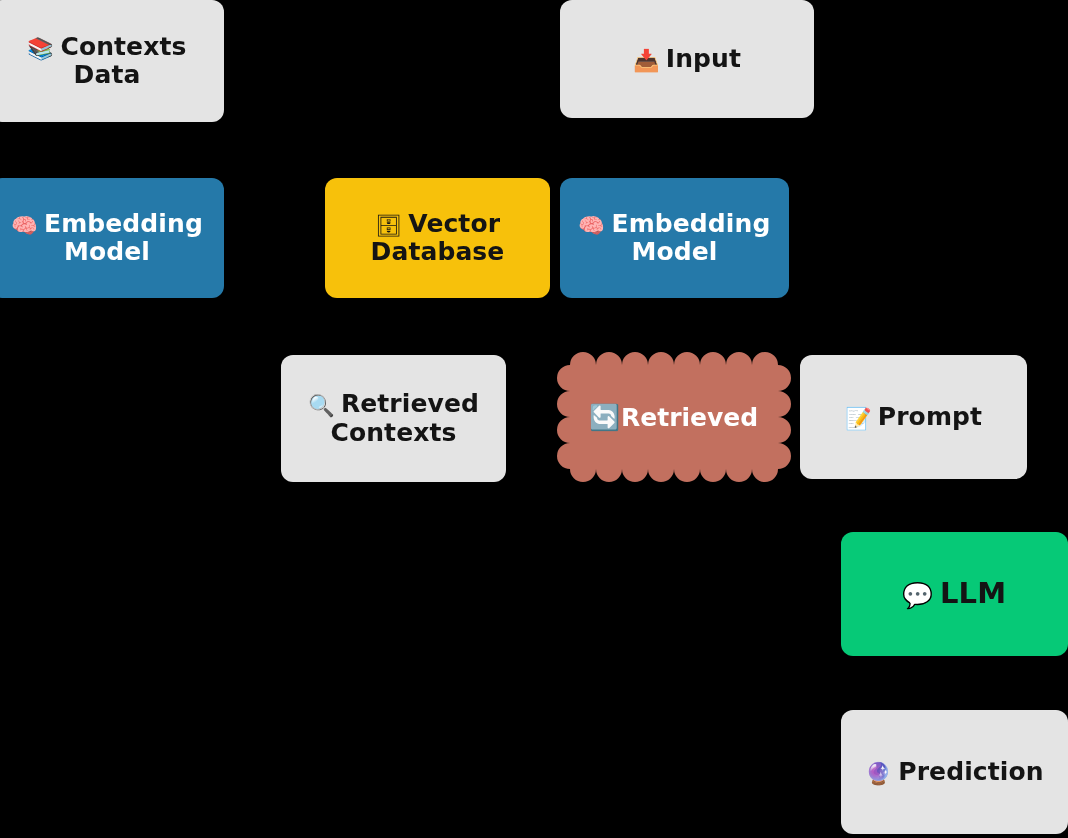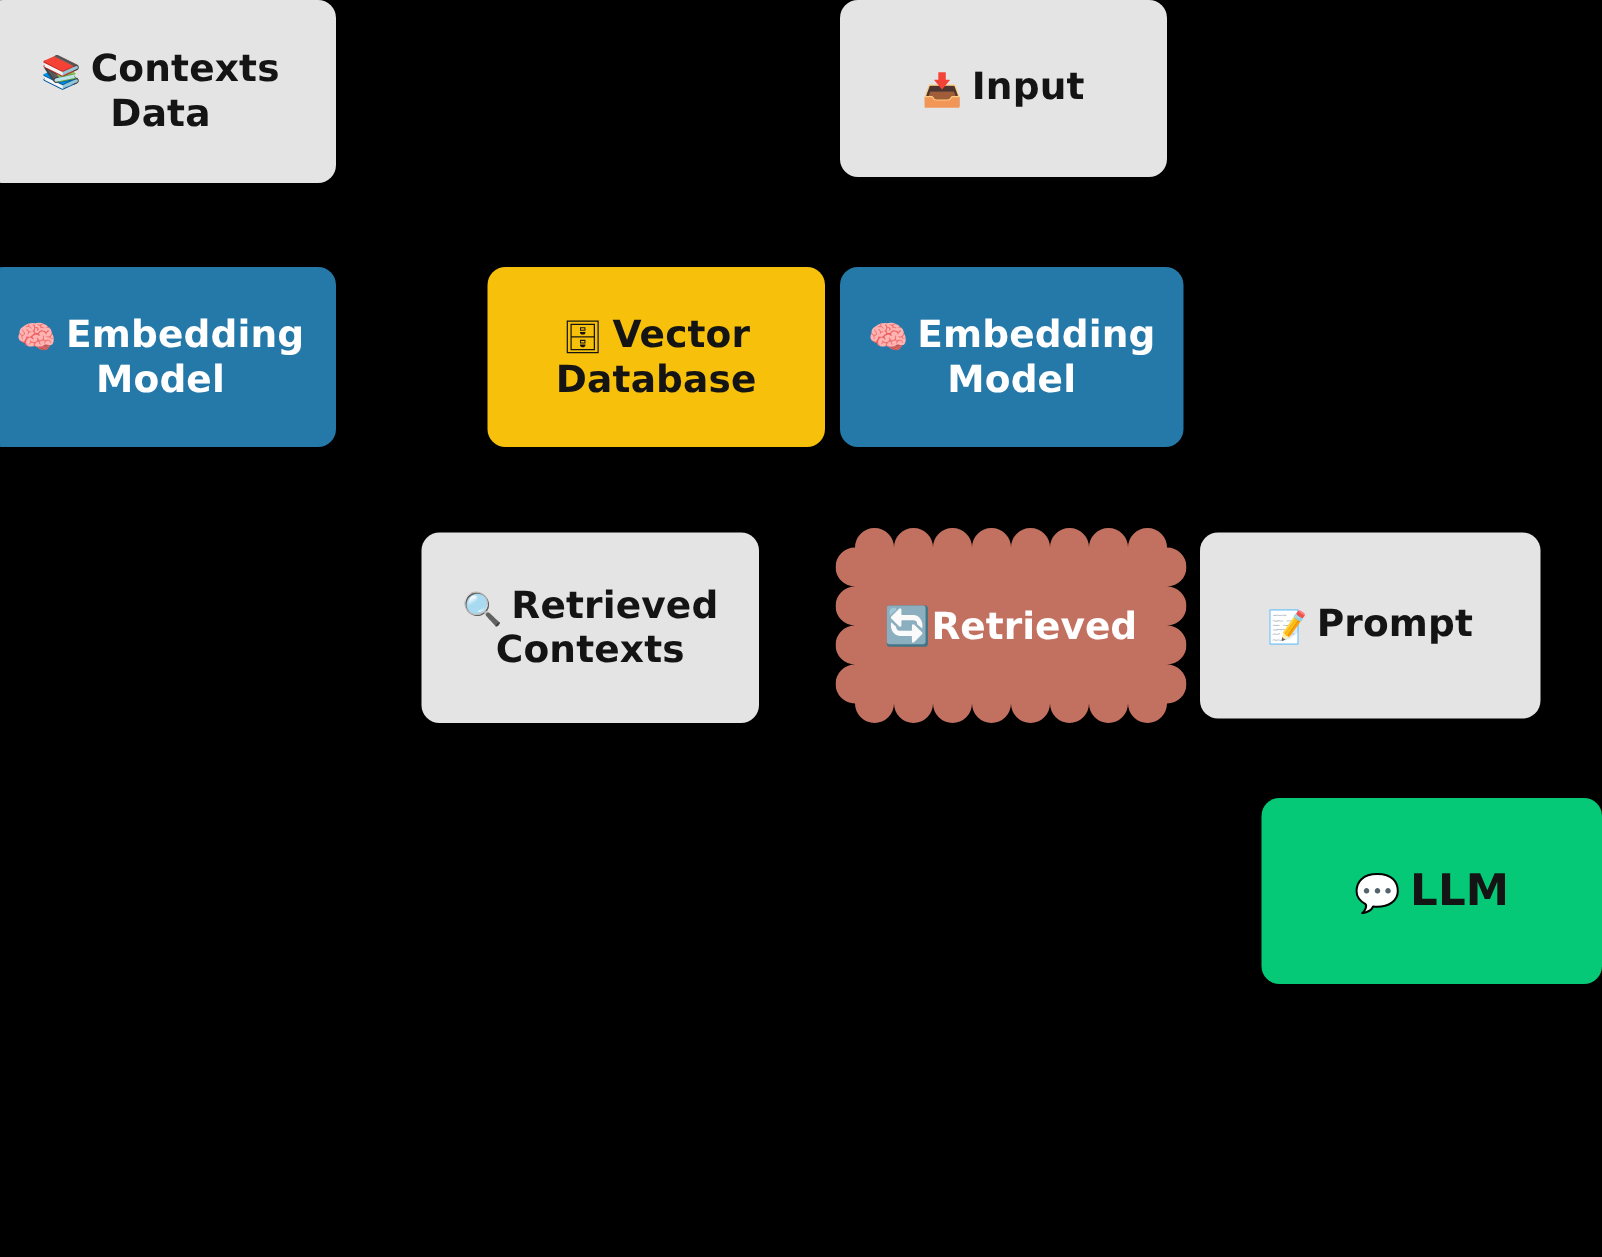--- a/index.html
+++ b/index.html
@@ -69,21 +69,21 @@
     font-weight: 700;
   }
 </style>
 </head>
 <body>
 
 <div id="canvas">
     <div class="node v-gray" style="left: -10px; top: 0px; width: 234px; height: 122px;">
       <span class="inner" style="font-size: 25px;"><span class="ico">📚</span><span>Contexts Data</span></span>
     </div>
-    <div class="node v-gray" style="left: 560px; top: 0px; width: 218px; height: 118px;">
+    <div class="node v-gray" style="left: 560px; top: 0px; width: 254px; height: 118px;">
       <span class="inner" style="font-size: 25px;"><span class="ico">📥</span><span>Input</span></span>
     </div>
     <div class="node v-blue" style="left: -10px; top: 178px; width: 234px; height: 120px;">
       <span class="inner" style="font-size: 25px;"><span class="ico">🧠</span><span>Embedding Model</span></span>
     </div>
     <div class="node v-yellow" style="left: 281px; top: 178px; width: 225px; height: 120px;">
       <span class="inner" style="font-size: 25px;"><span class="ico">🗄</span><span>Vector Database</span></span>
     </div>
     <div class="node v-blue" style="left: 560px; top: 178px; width: 229px; height: 120px;">
       <span class="inner" style="font-size: 25px;"><span class="ico">🧠</span><span>Embedding Model</span></span>
@@ -99,13 +99,16 @@
         <span class="ico">🔄</span>
         <span>Retrieved</span>
       </div>
     </div>
     <div class="node v-gray" style="left: 800px; top: 355px; width: 227px; height: 124px;">
       <span class="inner" style="font-size: 25px;"><span class="ico">📝</span><span>Prompt</span></span>
     </div>
     <div class="node v-green" style="left: 841px; top: 532px; width: 227px; height: 124px;">
       <span class="inner" style="font-size: 29px;"><span class="ico">💬</span><span>LLM</span></span>
     </div>
+    <div class="node v-gray" style="left: 841px; top: 710px; width: 227px; height: 124px;">
+      <span class="inner" style="font-size: 25px;"><span class="ico">🔮</span><span>Prediction</span></span>
+    </div>
   </div>
 
 </body></html>

